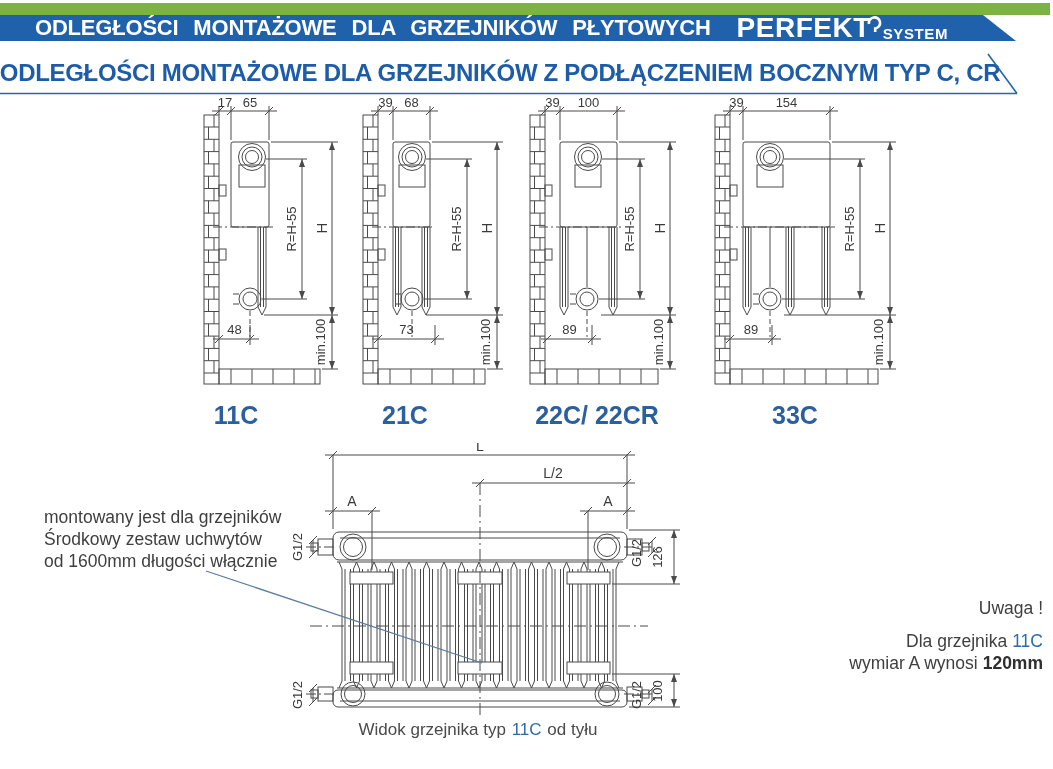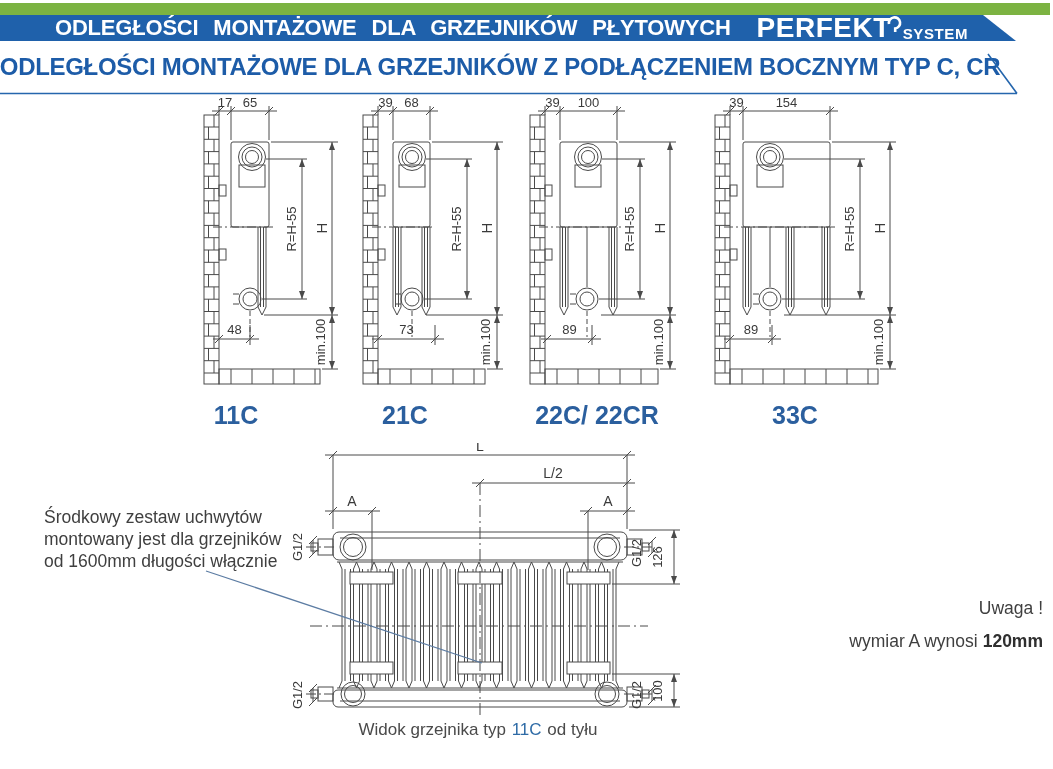--- a/index.html
+++ b/index.html
@@ -1,28 +1,28 @@
 <!DOCTYPE html>
 <html><head>
 <meta charset="utf-8">
 <style>
   html,body{margin:0;padding:0;background:#fff;}
   .page{position:relative;width:1053px;height:769px;background:#fff;overflow:hidden;
         font-family:"Liberation Sans",sans-serif;}
   .green-bar{position:absolute;left:0;top:3px;width:1050px;height:12px;background:#7cb342;}
   .band-blue{position:absolute;left:0;top:15px;width:1016px;height:26px;background:#1f61ab;
              clip-path:polygon(0 0,983px 0,1016px 100%,0 100%);
-             display:flex;align-items:center;padding-left:55px;box-sizing:border-box;}
+             display:flex;align-items:center;padding-left:35px;box-sizing:border-box;}
   .band-title{color:#fff;font-size:22px;font-weight:700;letter-spacing:-0.2px;word-spacing:9px;white-space:nowrap;}
   .logo{display:inline-flex;align-items:flex-end;margin-left:26px;position:relative;}
   .logo-main{color:#fff;font-size:28px;font-weight:800;letter-spacing:0.5px;line-height:1;}
   .logo-hook{position:relative;top:-9px;left:-4px;}
   .logo-sub{color:#fff;font-size:15px;font-weight:600;letter-spacing:0.6px;margin-left:-3px;}
   .band-white{position:absolute;left:0;top:53px;width:1000px;height:39px;display:flex;
-              align-items:flex-start;justify-content:center;}
+              align-items:center;justify-content:center;}
   .band-subtitle{color:#1d5ca8;font-size:24px;font-weight:700;letter-spacing:-0.3px;white-space:nowrap;}
   .band2-border{position:absolute;left:0;top:53px;pointer-events:none;}
   .abs{position:absolute;}
   .annot{position:absolute;left:44px;top:506px;color:#3f3f3f;font-size:17.5px;line-height:1.27;}
   .caption{position:absolute;left:268px;top:720px;width:420px;text-align:center;color:#4a4a4a;font-size:17px;}
   .caption .blue{color:#2e6ba6;margin:0 1px;}
   .notes{position:absolute;left:733px;top:598px;width:310px;color:#3f3f3f;font-size:17.5px;line-height:1.22;text-align:right;}
   .notes .title{margin-bottom:12px;}
   .notes .grp{margin-bottom:13px;}
   .notes .blue{color:#2e6ba6;margin-left:5px;}
@@ -702,31 +702,32 @@
       <polygon points="394,231 391,239 397,239" fill="#4a4a4a"></polygon>
       <polygon points="394,264 391,256 397,256" fill="#4a4a4a"></polygon>
       <text x="382" y="248" fill="#3a3a3a" font-size="13" text-anchor="middle" font-family="&quot;Liberation Sans&quot;,sans-serif" transform="rotate(-90 382 248)">100</text>
     </svg>
 
   <svg class="overlay" width="1053" height="769" viewBox="0 0 1053 769">
     <line x1="206" y1="571" x2="482" y2="663" stroke="#5c7ca3" stroke-width="1.2"></line>
   </svg>
 
   <div class="annot">
+    <div>montowany jest dla grzejników</div>
     <div>Środkowy zestaw uchwytów</div>
-    <div>montowany jest dla grzejników</div>
     <div>od 1600mm długości włącznie</div>
   </div>
 
   <div class="caption">
     <span>Widok grzejnika typ</span>
     <span class="blue">11C</span>
     <span>od tyłu</span>
   </div>
 
   <div class="notes">
     <div class="title">Uwaga !</div>
     <div class="grp">
+      <div><span>Dla grzejnika</span><span class="blue">11C</span></div>
       <div><span>wymiar A wynosi</span><span class="bold">120mm</span></div>
     </div>
   </div>
 
 </div>
 
 </body></html>

